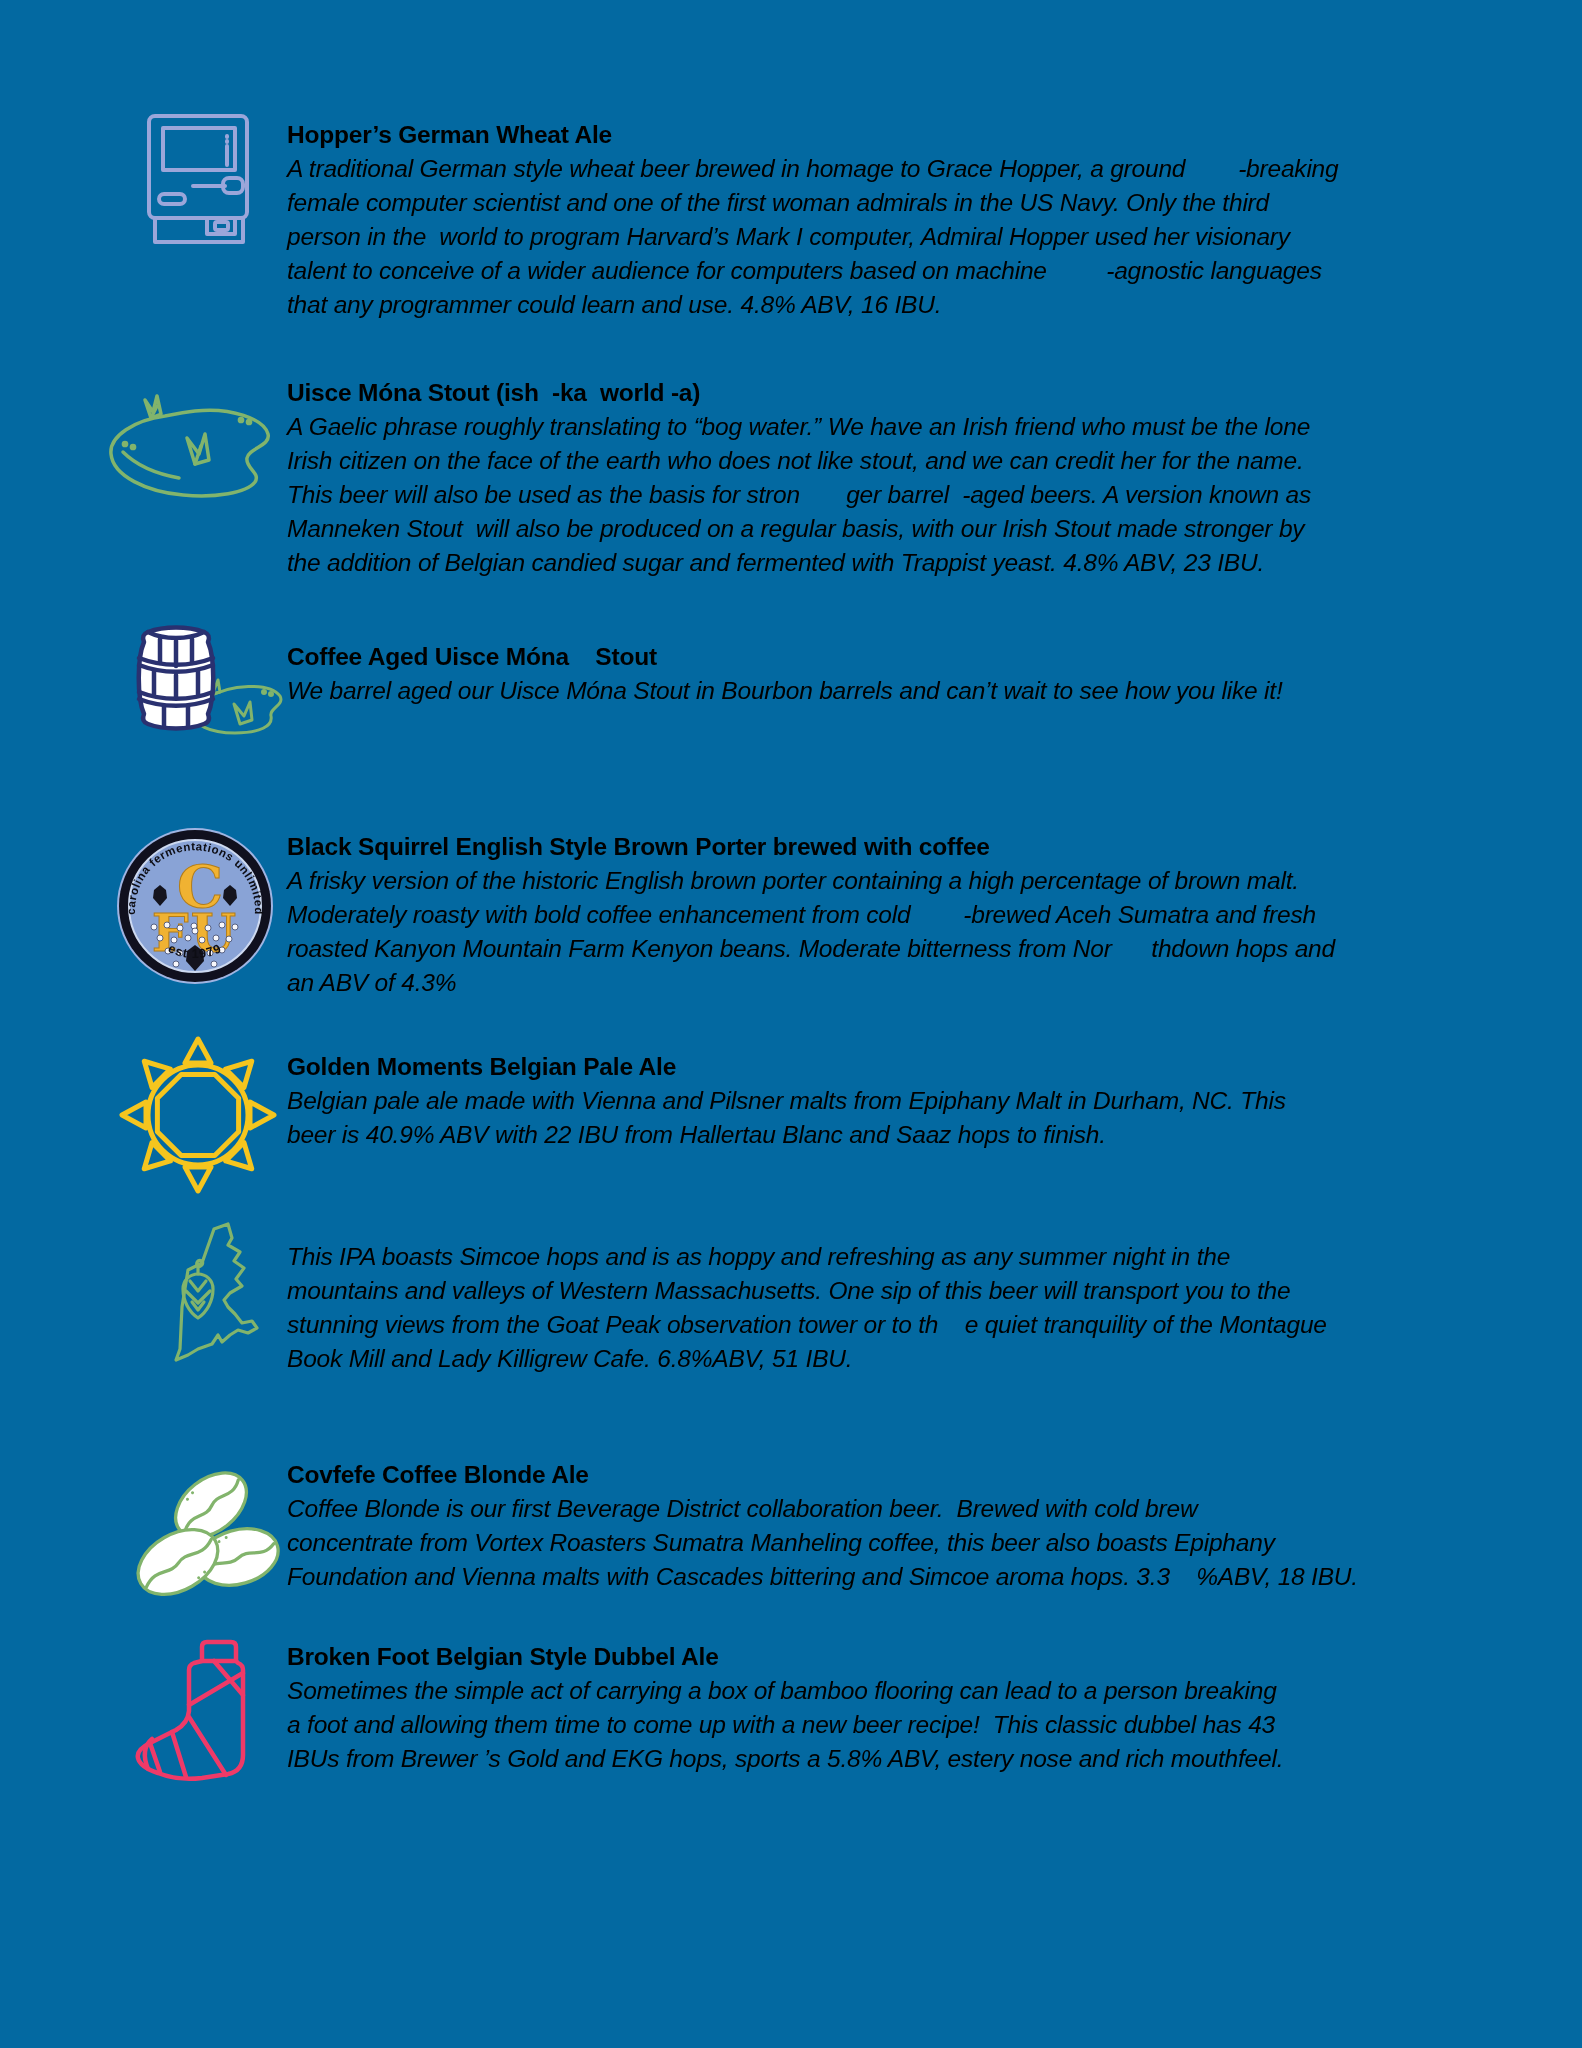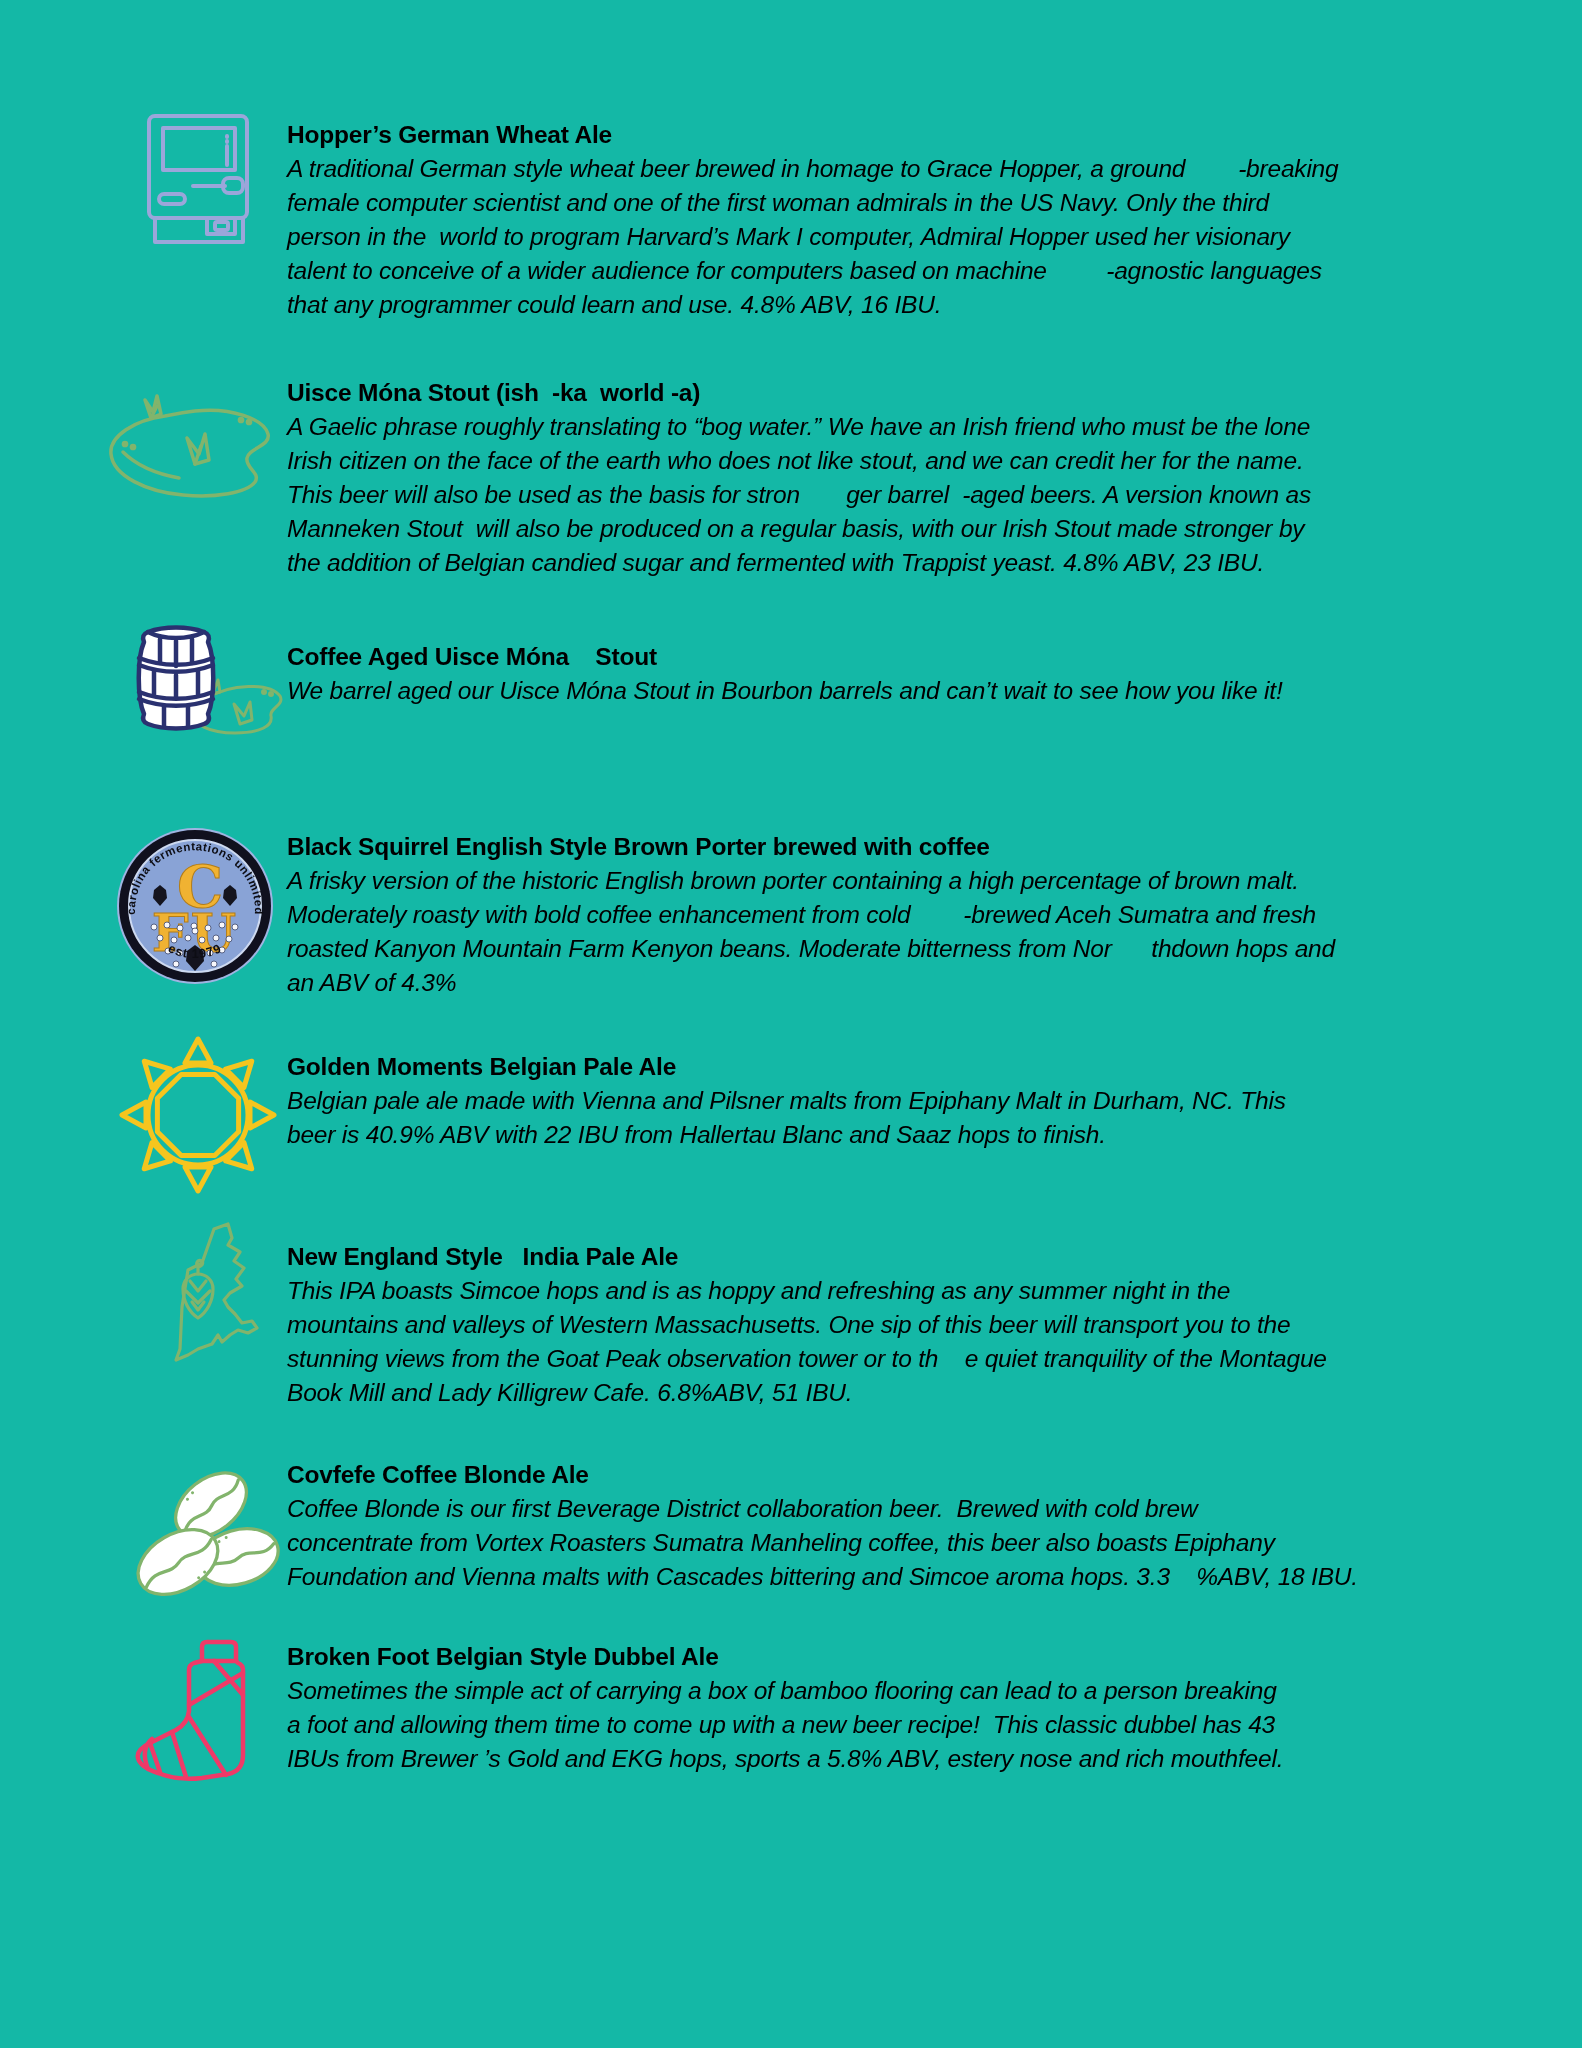--- a/index.html
+++ b/index.html
@@ -1,19 +1,19 @@
 <!DOCTYPE html>
 <html><head>
 <meta charset="utf-8">
 <style>
   html,body { margin:0; padding:0; background:#ffffff; }
   .page {
     position:relative;
     width:1582px; height:2048px;
-    background:#14b8a6;
+    background:#0369a1;
     font-family:"Liberation Sans", sans-serif;
     color:#000000;
     overflow:hidden;
   }
   .entry { position:absolute; left:0; width:100%; }
   .icon-box { position:absolute; }
   .icon-box svg { width:100%; height:100%; display:block; }
   .text-box { position:absolute; left:287px; top:0; width:1280px; }
   .beer-name {
     font-weight:bold; font-size:24.5px; line-height:34px;
@@ -216,21 +216,20 @@
         <path d="M50,48 L64,41 L76,7 L90,2 L94,16 L90,23 L102,30 L96,39 L106,46 L98,57 L104,64 L92,71 L86,78 L90,85 L97,92 L104,101 L114,99 L119,106 L110,111 L100,108 L92,113 L84,120 L80,113 L74,122 L60,127 L50,133 L38,138 L42,127 L44,85 Z"></path>
         <path d="M60,52 C52,52 45,58 45,67 C45,79 51,90 60,96 C69,90 75,79 75,67 C75,58 68,52 60,52 Z"></path>
         <path d="M52,59 L60,69 L68,59"></path>
         <path d="M48,69 L60,81 L72,69"></path>
         <path d="M54,80 L60,88 L66,80"></path>
         <path d="M60,52 L60,45"></path>
         <path d="M60,45 C57,41 60,37 64,39 C66,42 63,45 60,45 Z"></path>
       </svg>
     </div>
     <div class="text-box">
-      <div class="beer-name">New England Style   India Pale Ale</div>
       <div class="beer-desc">This IPA boasts Simcoe hops and is as hoppy and refreshing as any summer night in the
 mountains and valleys of Western Massachusetts. One sip of this beer will transport you to the
 stunning views from the Goat Peak observation tower or to th    e quiet tranquility of the Montague
 Book Mill and Lady Killigrew Cafe. 6.8%ABV, 51 IBU.</div>
     </div>
   </div>
 
   <div class="entry e7">
     <div class="icon-box">
       <svg viewBox="0 0 155 145" class="stroke-green" fill="#ffffff" stroke-width="3.3" stroke-linejoin="round" stroke-linecap="round">

